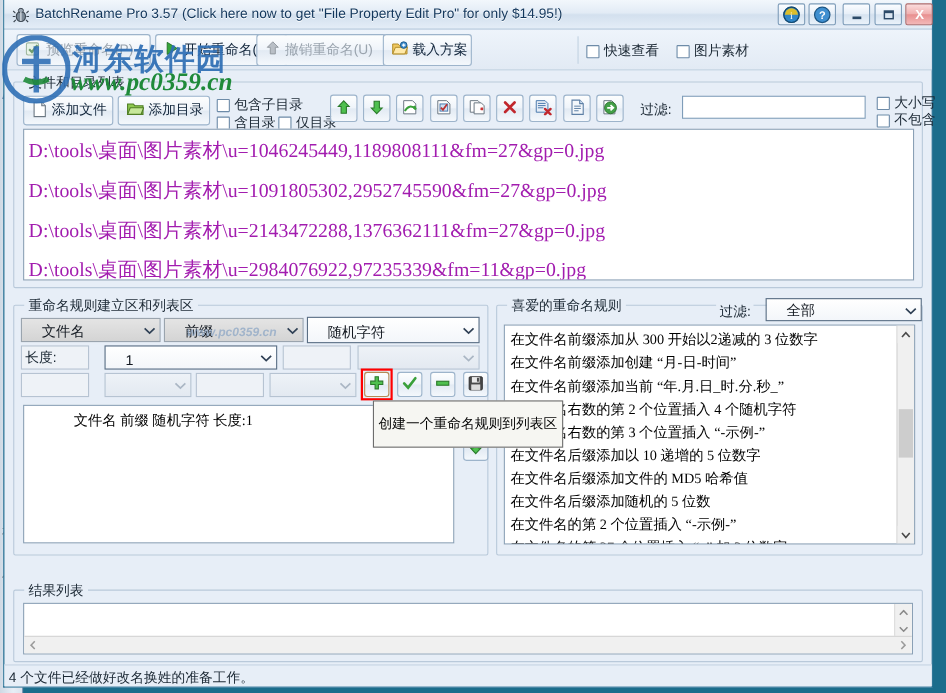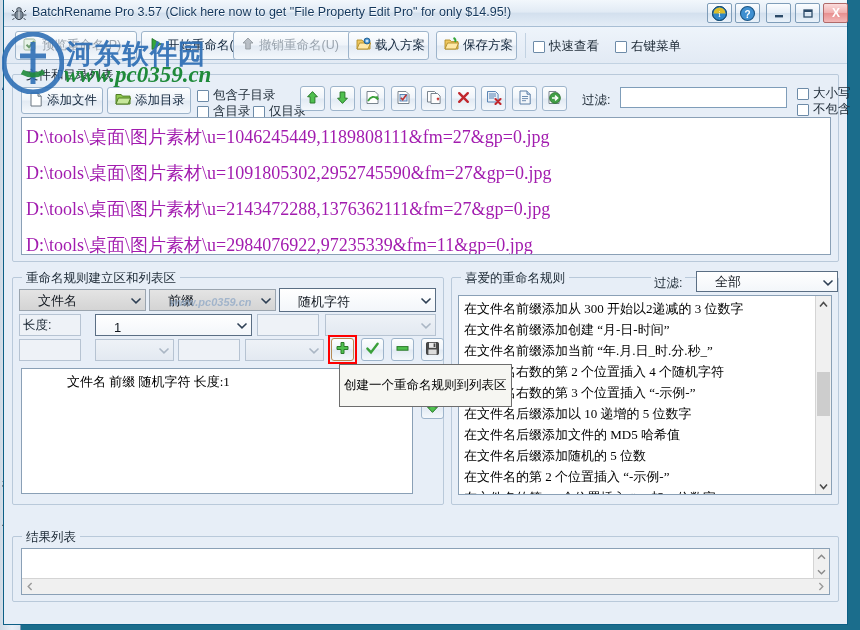--- a/index.html
+++ b/index.html
@@ -315,40 +315,30 @@
         <svg width="15" height="14" viewBox="0 0 15 14">
           <path d="M1 3 h5 l1.3 1.6 H14 V12 H1 Z" fill="#f0c860" stroke="#b08c28" stroke-width="0.9"></path>
           <path d="M1 12 L3.5 6 H14.5 L12 12 Z" fill="#ffe9a8" stroke="#b08c28" stroke-width="0.9"></path>
           <circle cx="11" cy="4" r="3" fill="#3f8fd0" stroke="#1c5583" stroke-width="0.8"></circle>
           <path d="M9.5 4 L12.5 4 M11 2.6 L11 5.4" stroke="#fff" stroke-width="1"></path>
         </svg>
       </span>
       <span>载入方案</span>
     </div>
 
-    <div class="tb-btn" style="left:432px;width:81px;">
-      <span>
-        <svg width="15" height="14" viewBox="0 0 15 14">
-          <path d="M1 3 h5 l1.3 1.6 H14 V12 H1 Z" fill="#f0c860" stroke="#b08c28" stroke-width="0.9"></path>
-          <path d="M1 12 L3.5 6 H14.5 L12 12 Z" fill="#ffe9a8" stroke="#b08c28" stroke-width="0.9"></path>
-          <path d="M9.5 1 q3 1.5 1.5 4" stroke="#35a63a" stroke-width="2" fill="none"></path>
-        </svg>
-      </span>
-      <span>保存方案</span>
-    </div>
 
     <div class="tb-sep" style="left:521px;"></div>
 
     <div class="chk" style="left:529px;top:11px;">
       <span class="chkbox"></span>
       <span>快速查看</span>
     </div>
     <div class="chk" style="left:611px;top:11px;">
       <span class="chkbox"></span>
-      <span>右键菜单</span>
+      <span>图片素材</span>
     </div>
   </div>
 
   <div class="group" style="left:8px;top:74px;width:827px;height:188px;">
     <span class="glabel">文件和目录列表</span>
   </div>
 
   <div class="tb-btn" style="position:absolute;left:17px;top:87px;width:82px;height:27px;">
     <span>
       <svg width="14" height="15" viewBox="0 0 14 15">
@@ -661,20 +651,21 @@
           </svg>
       </div>
       <div class="arr" style="right:0;">
         <svg width="6" height="9" viewBox="0 0 6 9">
             <path d="M1.4 1 L4.8 4.5 L1.4 8" stroke="#9a9a9a" stroke-width="1.4" fill="none"></path>
           </svg>
       </div>
     </div>
   </div>
 
+  <div id="statusbar">4 个文件已经做好改名换姓的准备工作。</div>
 
 </div>
 
 <div class="wm" id="wm-logo">
   <svg width="62" height="62" viewBox="0 0 62 62">
     <circle cx="31" cy="31" r="29" fill="none" stroke="#2f6fb5" stroke-width="5" opacity=".9"></circle>
     <path d="M31 10 v42 M18 24 h26" stroke="#2f6fb5" stroke-width="5" opacity=".9" fill="none"></path>
     <path d="M20 40 q11 6 22 0" stroke="#1f8a3a" stroke-width="5" fill="none" opacity=".9"></path>
   </svg>
 </div>

